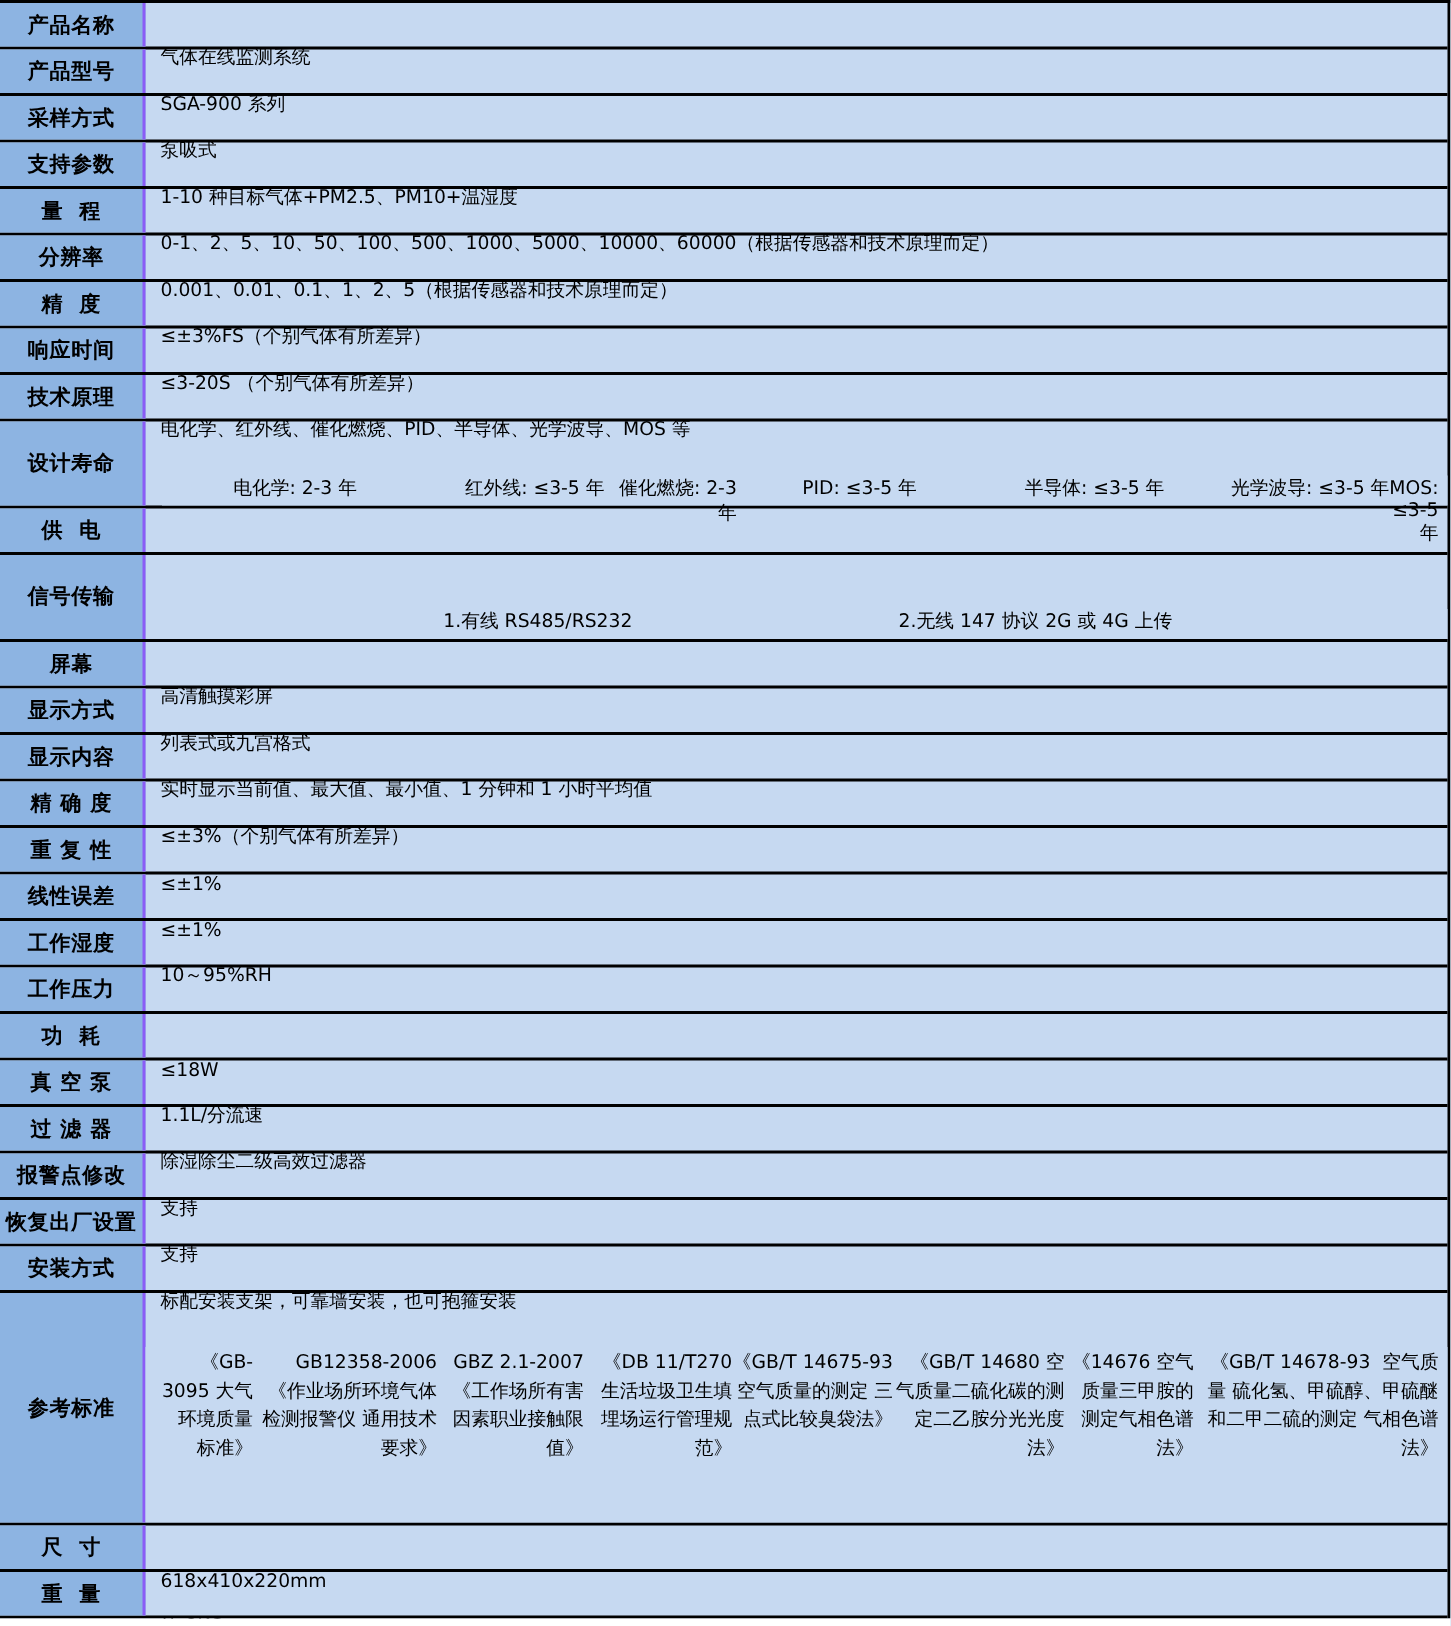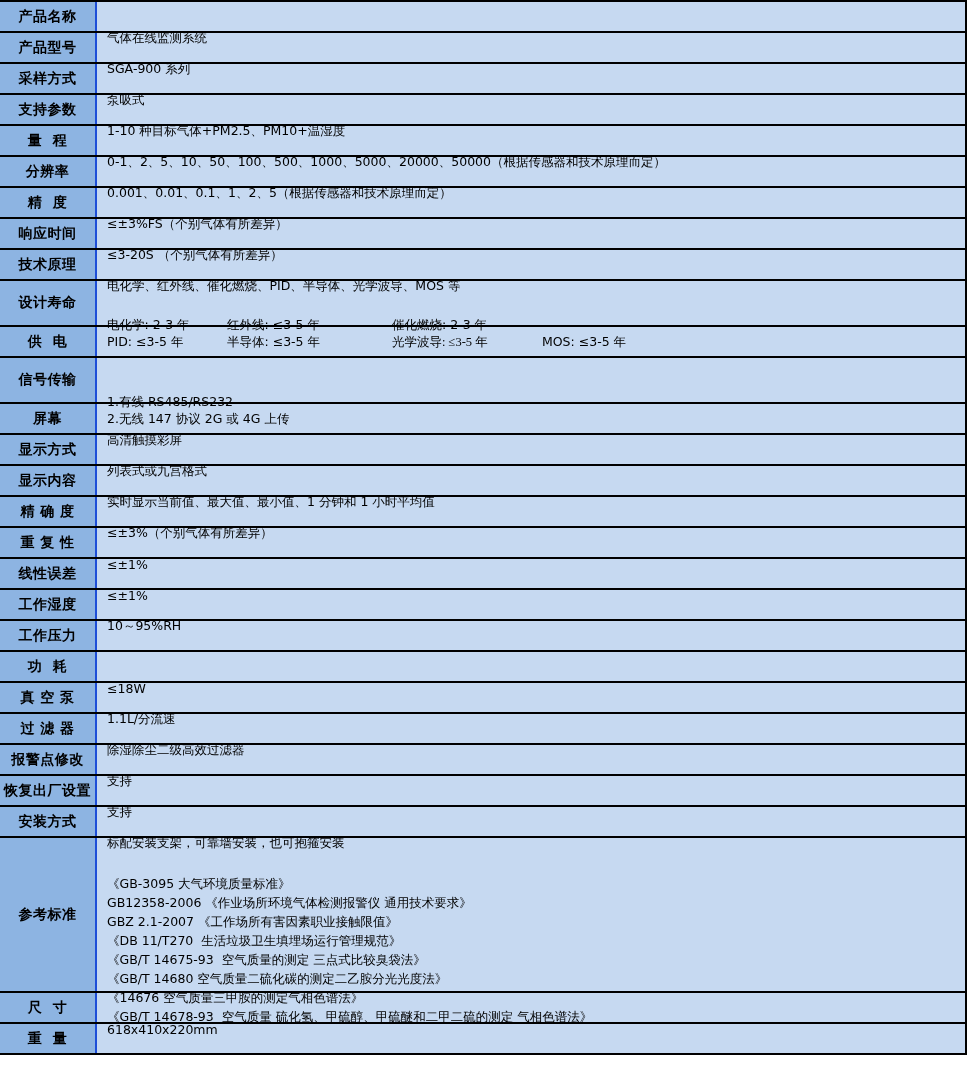--- a/index.html
+++ b/index.html
@@ -16,28 +16,28 @@
     border-bottom: 0;
     background: #C6D9F1;
   }
   .row {
     display: flex;
     box-sizing: border-box;
     border-bottom: 2px solid #000;
     width: 100%;
   }
   .h1 { height: 31px; }
-  .h2 { height: 46px; }
+  .h2 { height: 58px; gap: 11px; }
   .h8 { height: 155px; }
   .label-cell {
     width: 97px;
     flex: 0 0 97px;
     box-sizing: border-box;
     background: #8DB4E2;
-    border-right: 2px solid #1d4ed8;
+    border-right: 2px solid #8b5cf6;
     display: flex;
     align-items: center;
     justify-content: center;
     text-align: center;
     font-weight: bold;
     font-size: 14px;
     letter-spacing: 0.5px;
     white-space: pre;
   }
   .value-cell {
@@ -46,28 +46,29 @@
     background: #C6D9F1;
     display: flex;
     align-items: center;
     padding-left: 10px;
     padding-right: 6px;
     font-size: 12.5px;
     white-space: pre-wrap;
     margin-top: 36px;
   }
   .value-multi {
-    flex-direction: column;
+    flex-direction: row;
     align-items: stretch;
     justify-content: space-evenly;
+    text-align: right;
   }
   .dl-line { display: flex; width: 100%; }
   .dl-c1 { flex: 0 0 120px; }
   .dl-c2 { flex: 0 0 165px; }
-  .dl-c3 { flex: 0 0 150px; font-family: Liberation Serif, serif; }
+  .dl-c3 { flex: 0 0 150px; }
   .dl-c4 { flex: 1 1 auto; }
   .std-line { line-height: 19px; }
 </style>
 </head>
 <body>
 
 <div class="spec-table">
 
   <div class="row h1">
     <div class="label-cell">产品名称</div>
@@ -84,21 +85,21 @@
     <div class="value-cell">泵吸式</div>
   </div>
 
   <div class="row h1">
     <div class="label-cell">支持参数</div>
     <div class="value-cell">1-10 种目标气体+PM2.5、PM10+温湿度</div>
   </div>
 
   <div class="row h1">
     <div class="label-cell">量  程</div>
-    <div class="value-cell">0-1、2、5、10、50、100、500、1000、5000、20000、50000（根据传感器和技术原理而定）</div>
+    <div class="value-cell">0-1、2、5、10、50、100、500、1000、5000、10000、60000（根据传感器和技术原理而定）</div>
   </div>
 
   <div class="row h1">
     <div class="label-cell">分辨率</div>
     <div class="value-cell">0.001、0.01、0.1、1、2、5（根据传感器和技术原理而定）</div>
   </div>
 
   <div class="row h1">
     <div class="label-cell">精  度</div>
     <div class="value-cell">≤±3%FS（个别气体有所差异）</div>

